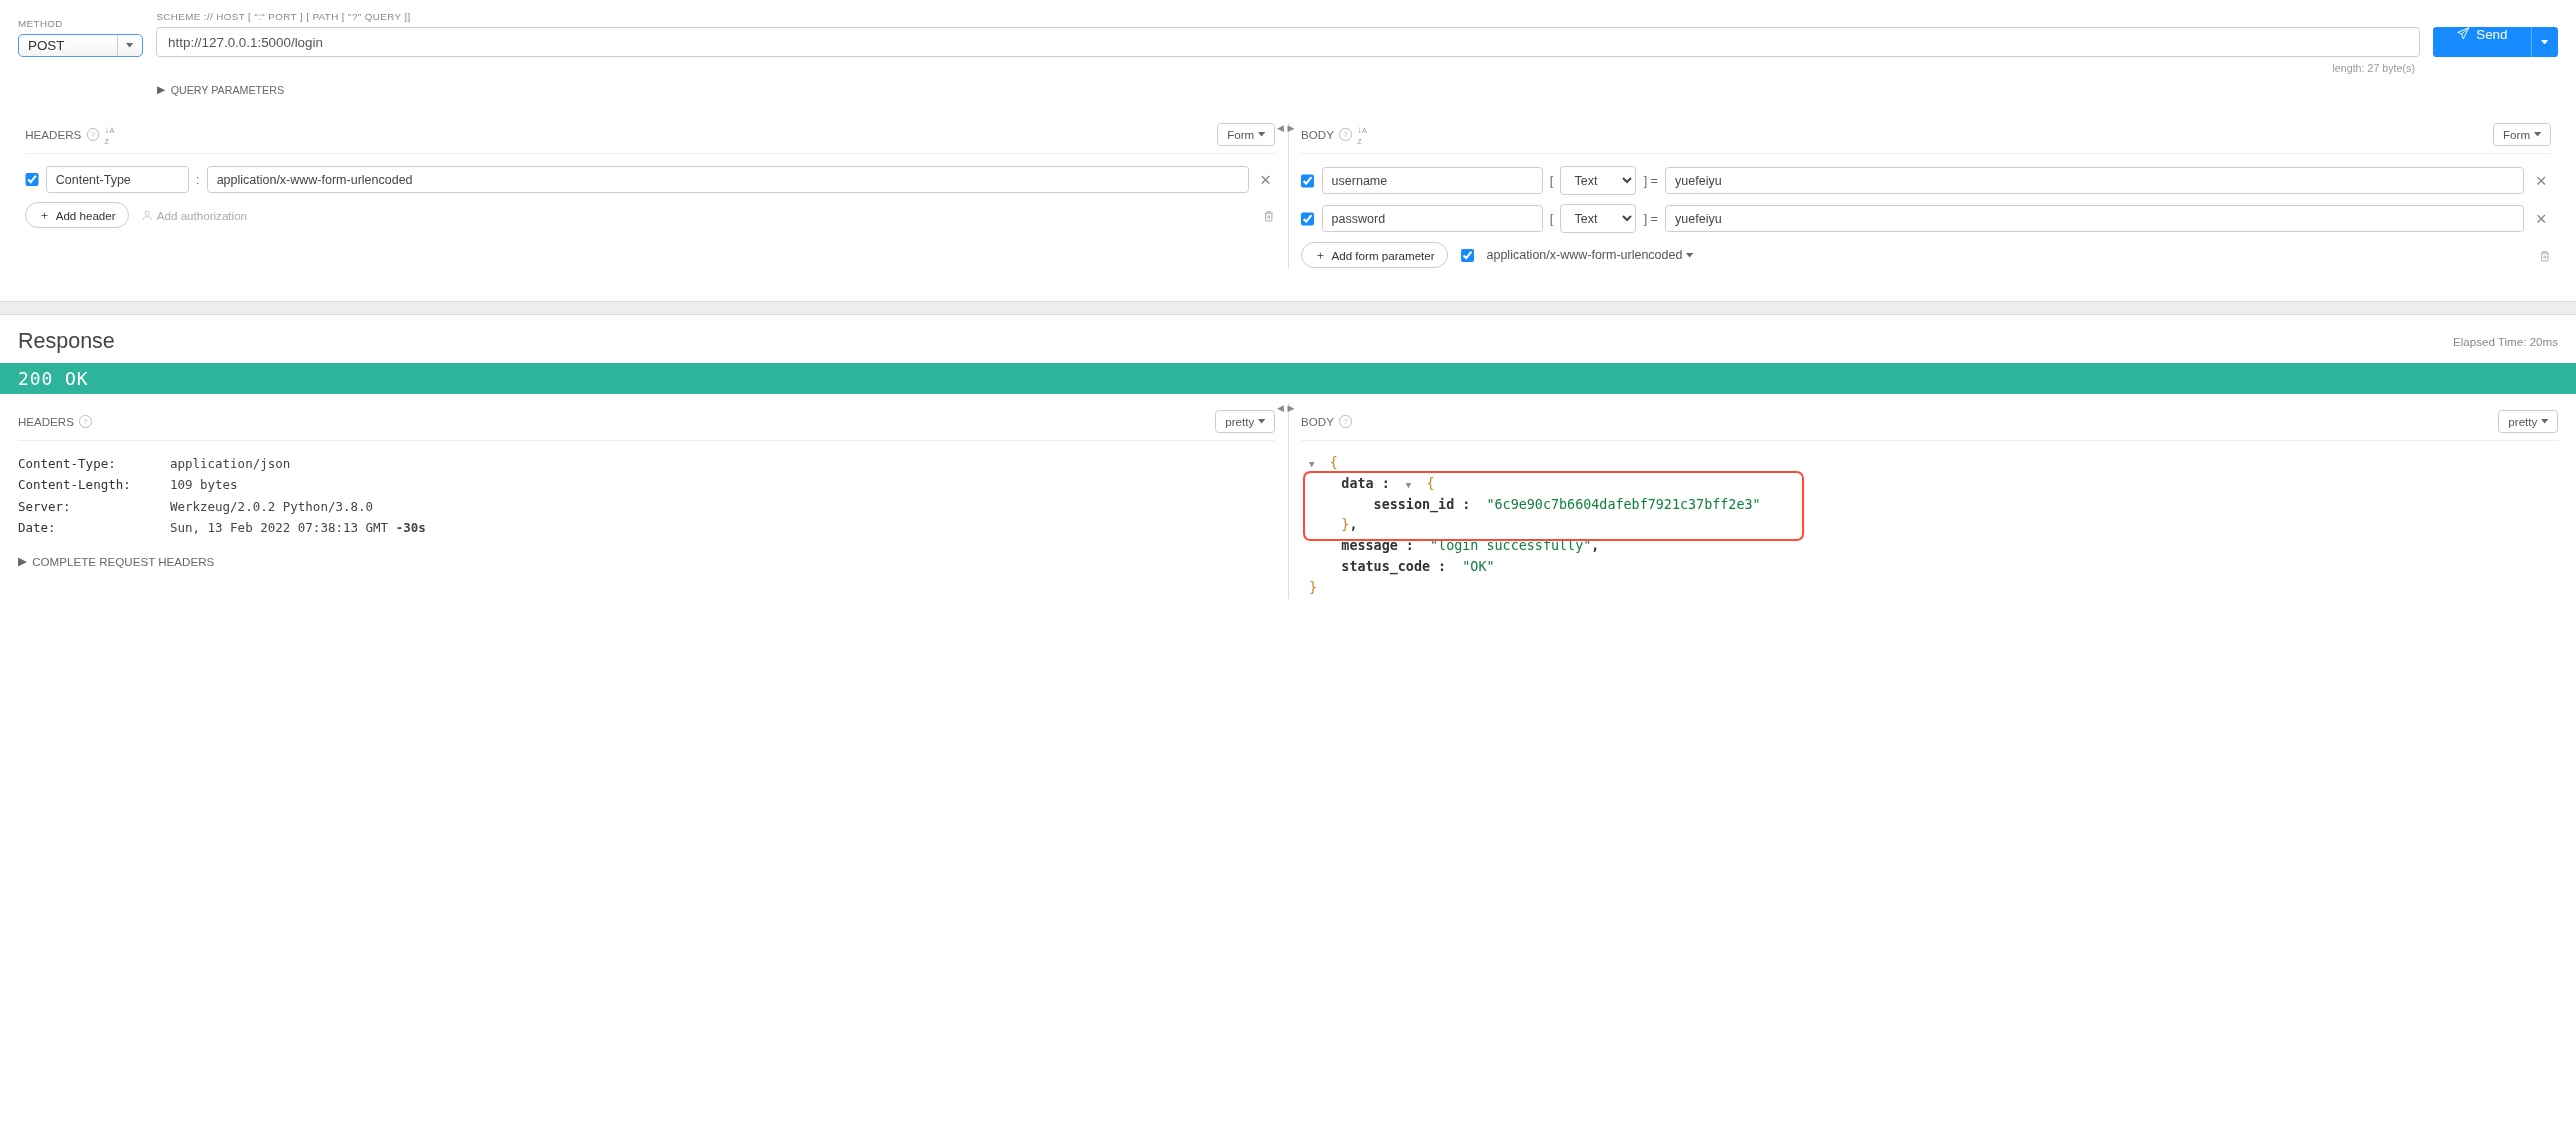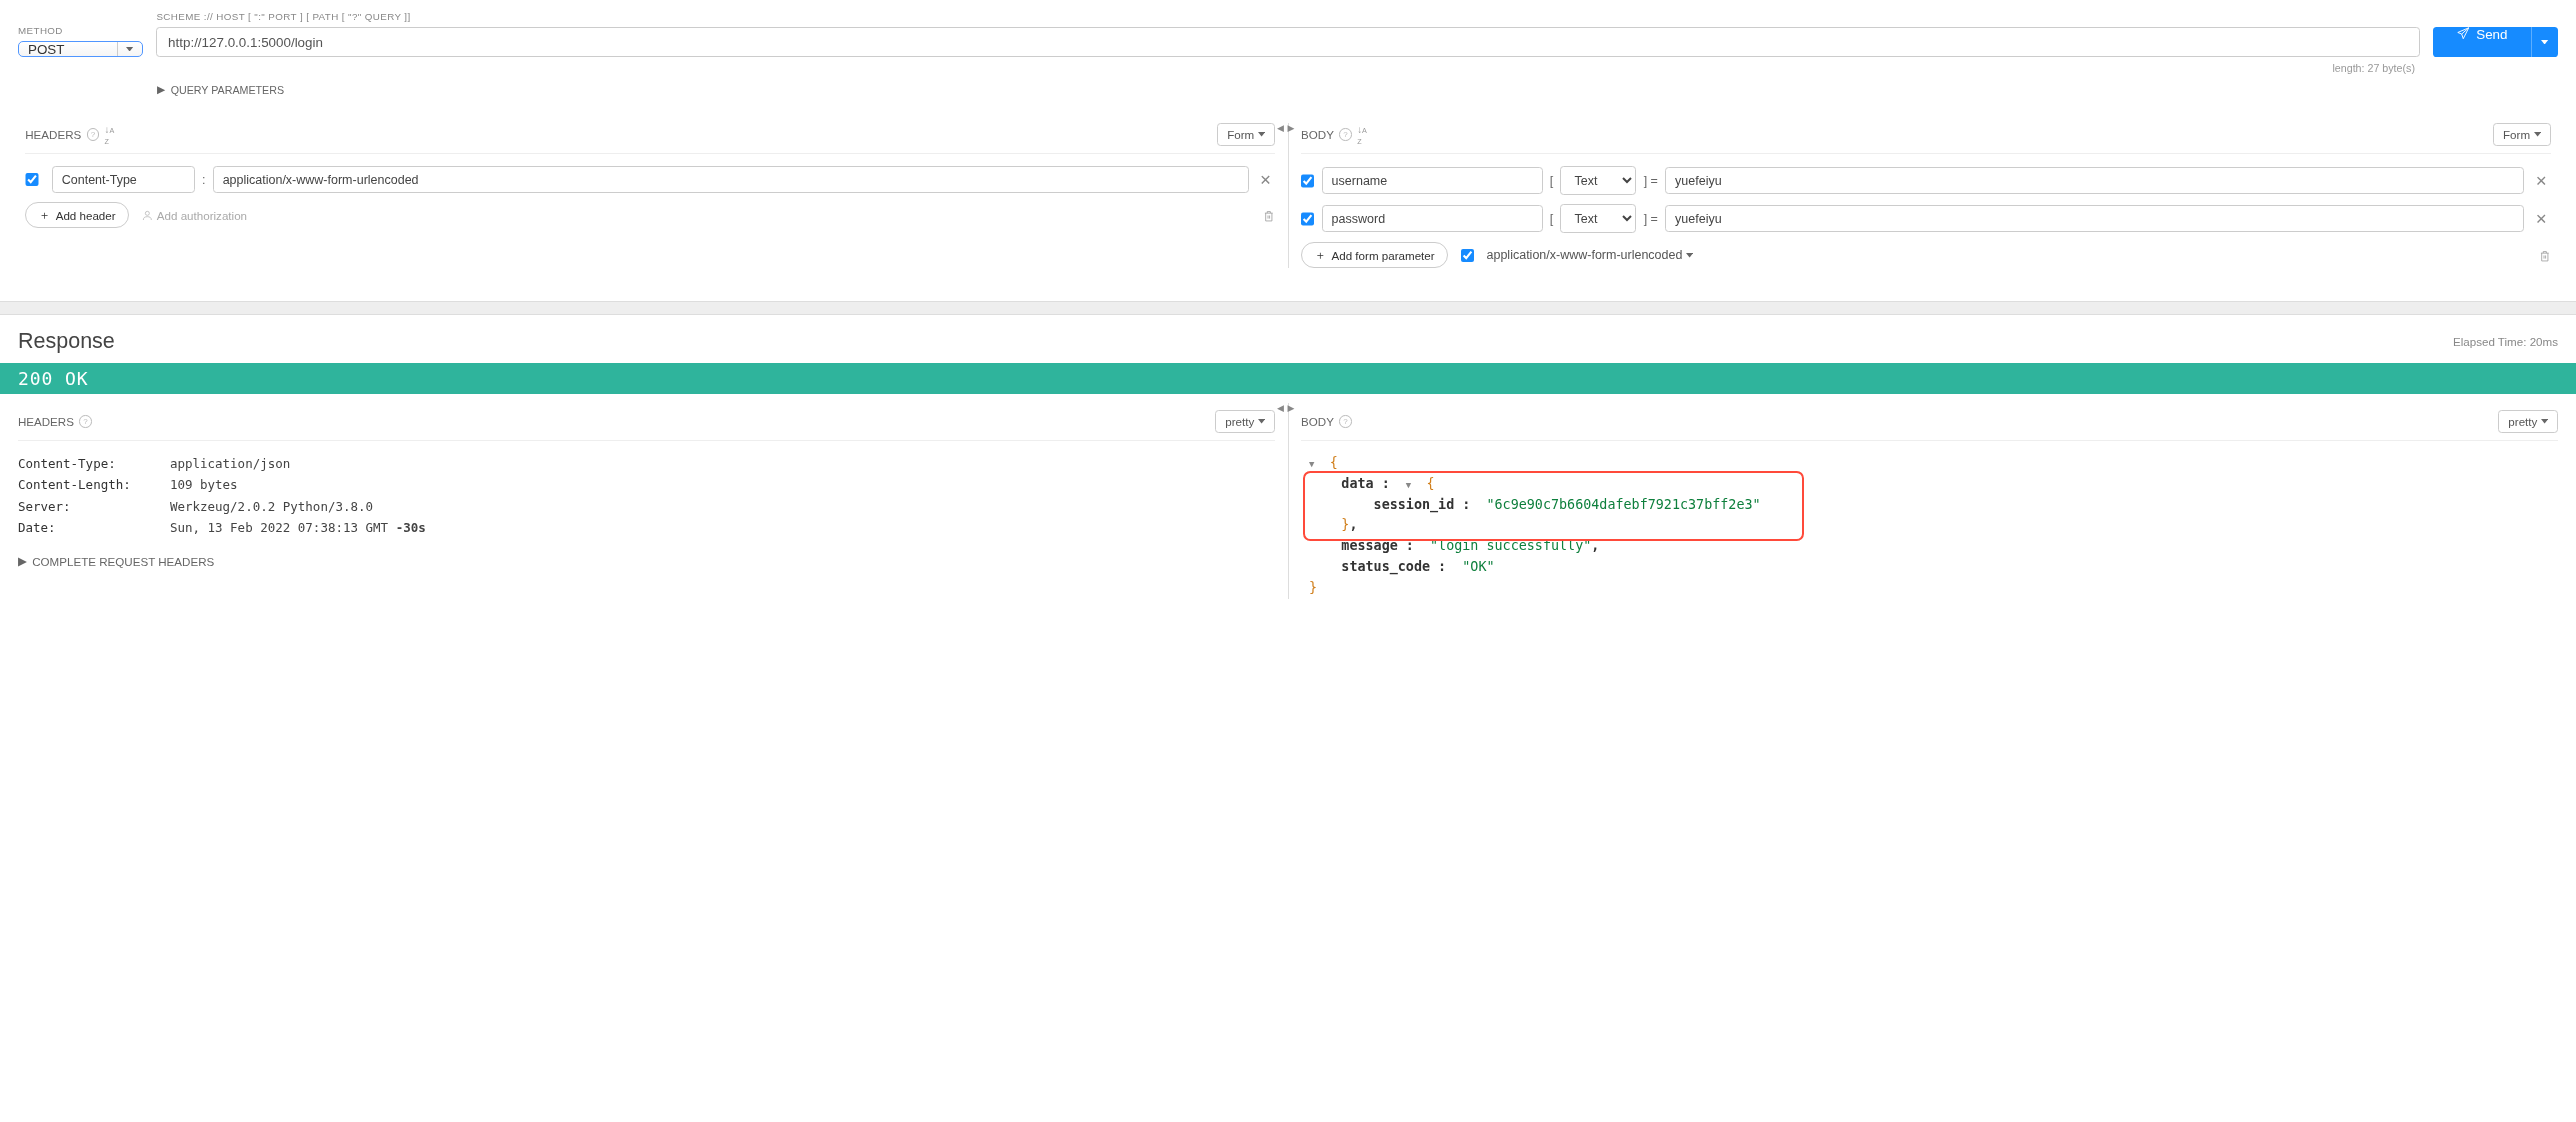--- a/index.html
+++ b/index.html
@@ -1,42 +1,42 @@
 <!DOCTYPE html>
 <html style="font-size:14.3px"><head>
 <meta charset="utf-8">
 <style>
 * { box-sizing: border-box; margin: 0; padding: 0; }
 body { font-family: -apple-system, BlinkMacSystemFont, "Segoe UI", Helvetica, Arial, sans-serif; font-size: 12.5px; color: #333; background: #fff; }
 .container { padding: 10.7px 18px; }
 .top-row { display: flex; gap: 13.4px; align-items: flex-end; margin-bottom: 5.4px; }
 .label-small { font-size: 9.8px; color: #888; letter-spacing: 0.4px; margin-bottom: 5.4px; }
 .method-col { width: 125px; }
-.method-select { display: flex; border: 0.9px solid #5096ff; border-radius: 5px; overflow: hidden; height: 16px; background: linear-gradient(#fff,#f5f5f5); }
+.method-select { display: flex; border: 0.9px solid #5096ff; border-radius: 5px; overflow: hidden; height: 23px; background: linear-gradient(#fff,#f5f5f5); }
 .method-select .val { flex: 1; padding: 5.4px 9px; font-size: 13.4px; display:flex; align-items:center; }
 .method-select .caret { width: 25px; border-left: 0.9px solid #ccc; display: flex; align-items: center; justify-content: center; color: #666; }
 .url-col { flex: 1; }
 .url-input { width: 100%; height: 30px; border: 0.9px solid #ccc; border-radius: 3.6px; padding: 0 10.7px; font-size: 13.4px; color: #555; }
 .send-col { width: 125px; }
 .send-btn { display: flex; height: 30px; border-radius: 3.6px; overflow: hidden; background: #168bff; color: #fff; font-size: 13.4px; }
 .send-btn .main { flex: 1; display: flex; justify-content: center; gap: 7.2px; cursor: pointer; }
 .send-btn .dd { width: 27px; border-left: 0.9px solid rgba(255,255,255,0.3); display: flex; align-items: center; justify-content: center; cursor:pointer; }
 .length-row { text-align: right; font-size: 10.7px; color: #999; padding-right: 143px; margin-top: 1.8px; }
 .qp-row { margin-left: 139px; margin-top: 9px; font-size: 10.7px; color: #666; display: flex; align-items: center; gap: 5.4px; cursor:pointer; }
 .panels { display: flex; margin-top: 27px; }
 .panel { flex: 1; padding: 0 7.2px; position: relative; }
 .panel-header { display: flex; align-items: center; justify-content: space-between; border-bottom: 0.9px solid #eee; padding-bottom: 7.2px; margin-bottom: 12.5px; }
 .panel-title { font-size: 11.6px; color: #666; display: flex; align-items: center; gap: 5.4px; }
 .help-circle { display:inline-flex; width:12.5px; height:12.5px; border:0.9px solid #bbb; border-radius:50%; font-size:8px; color:#bbb; align-items:center; justify-content:center; }
 .sort-icon { font-size: 9.8px; color: #999; }
 .form-dd { border: 0.9px solid #ccc; border-radius: 3.6px; padding: 3.6px 9px; font-size: 11.6px; color: #555; display: flex; align-items: center; gap: 3.6px; cursor:pointer; }
 .row-item { display: flex; align-items: center; gap: 7.2px; margin-bottom: 9px; }
 .chk { width: 13.4px; height: 13.4px; accent-color: #168bff; }
 .input-box { border: 0.9px solid #ccc; border-radius: 3.6px; padding: 5.4px 9px; font-size: 12.5px; color: #444; background: #fff; }
-.header-name { width: 143px; margin-left: 6px; }
+.header-name { width: 143px; }
 .header-val { flex: 1; }
 .sep { color: #666; }
 .del-x { color: #888; font-size: 14.3px; cursor: pointer; padding: 0 3.6px; }
 .body-name { width: 221px; }
 .type-sel { width: 76px; height: 29px; }
 .body-val { flex: 1; }
 .action-row { display: flex; align-items: center; gap: 12.5px; margin-top: 5.4px; }
 .pill-btn { border: 0.9px solid #ccc; border-radius: 14.3px; padding: 4.5px 12.5px; font-size: 11.6px; display: flex; align-items: center; gap: 5.4px; background: #fff; cursor: pointer; }
 .auth-link { color: #aaa; font-size: 11.6px; display: flex; align-items: center; gap: 4.5px; }
 .trash-right { margin-left: auto; color: #999; cursor: pointer; }

